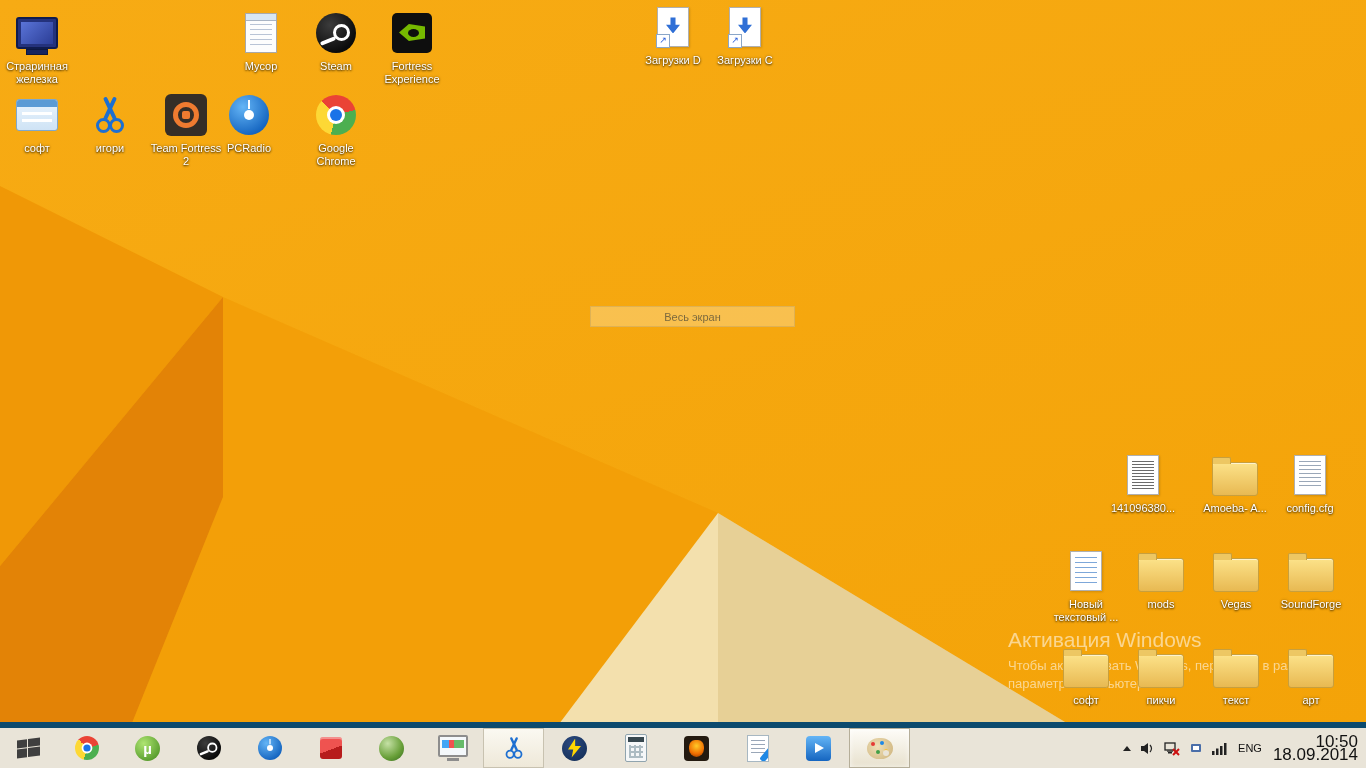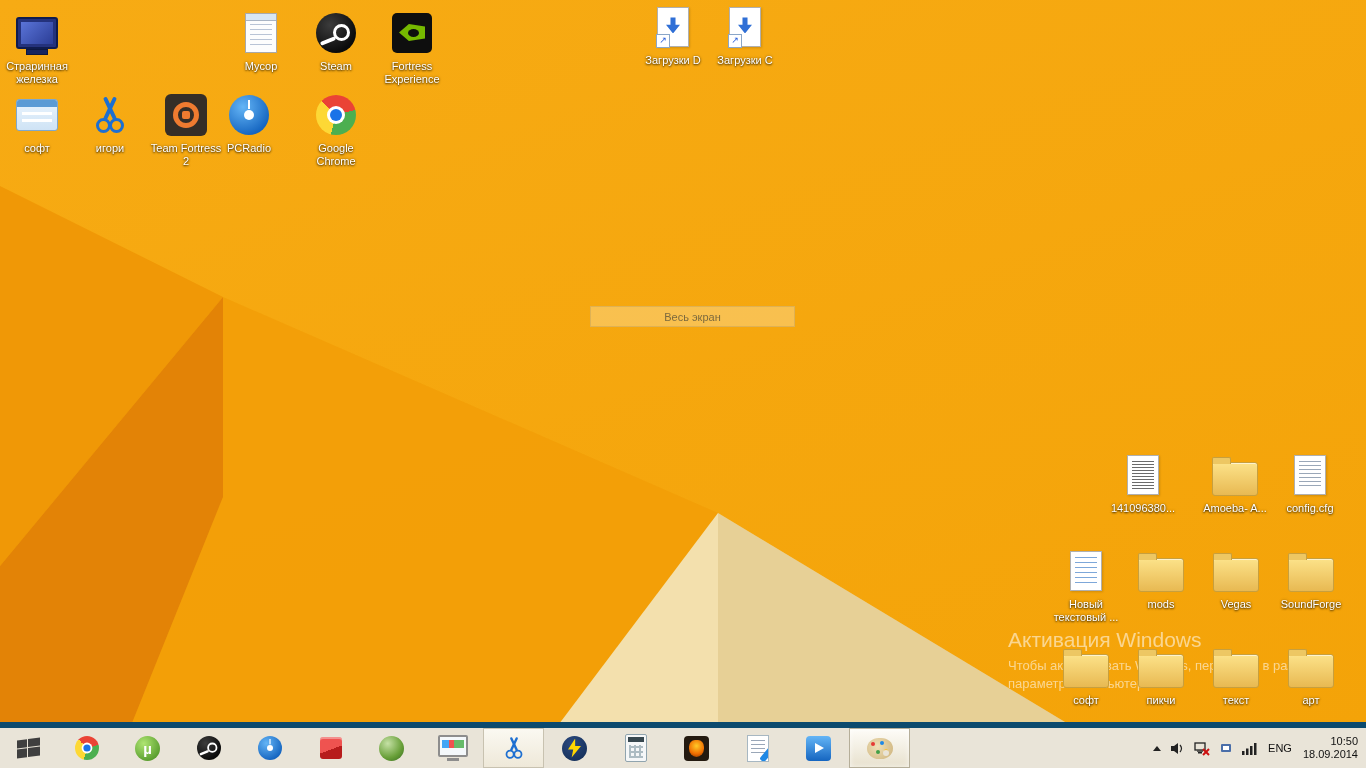--- a/index.html
+++ b/index.html
@@ -136,21 +136,21 @@
     border-left:9px solid #fff;border-top:5.5px solid transparent;border-bottom:5.5px solid transparent;}
   .t-paint{width:26px;height:21px;background:radial-gradient(circle at 40% 40%,#efe0b8,#cdb27a);border-radius:50%/55%;position:relative;}
   .t-paint::before{content:"";position:absolute;left:4px;top:4px;width:4px;height:4px;border-radius:50%;background:#e53935;
     box-shadow:9px -1px 0 #1e88e5,5px 8px 0 #43a047,13px 7px 0 #fbc02d;}
   .t-paint::after{content:"";position:absolute;right:4px;bottom:3px;width:6px;height:6px;border-radius:50%;background:#e9e4d8;}
 
   .tray{margin-left:auto;display:flex;align-items:center;gap:9px;padding-right:8px;}
   .tray-item{display:flex;align-items:center;justify-content:center;cursor:pointer;}
   .chev{width:0;height:0;border-left:4px solid transparent;border-right:4px solid transparent;border-bottom:5px solid #222;}
   .lang{font-size:11px;color:#111;cursor:pointer;padding:0 2px;}
-  .clock{font-size:11px;line-height:13px;color:#111;text-align:right;cursor:pointer;}
+  .clock{font-size:17px;line-height:13px;color:#111;text-align:right;cursor:pointer;}
 </style>
 </head>
 <body>
 
 <div class="screen">
   <div class="desktop">
     <div class="facet f-shade"></div>
     <div class="facet f-mid"></div>
     <div class="facet f-dark"></div>
     <div class="facet f-cream"></div>

